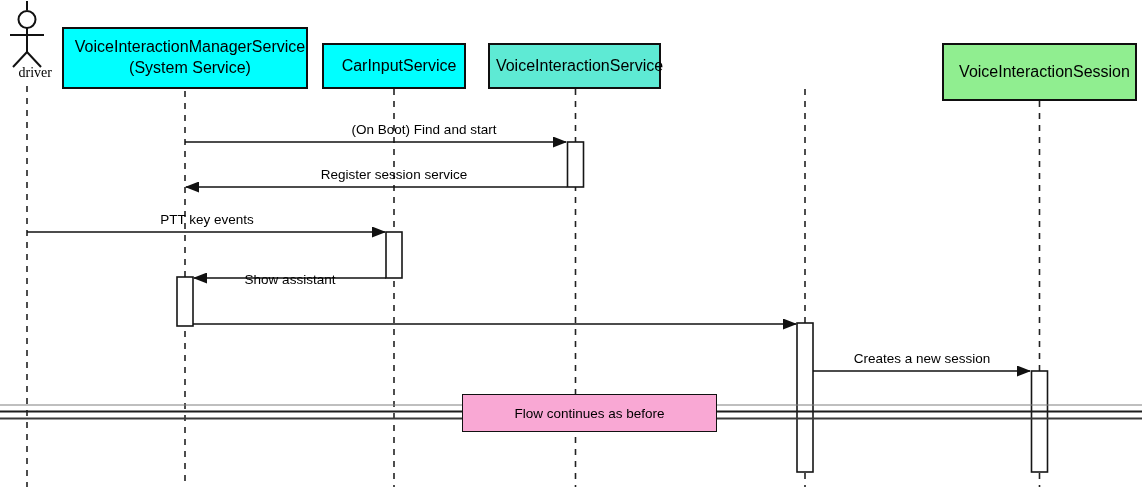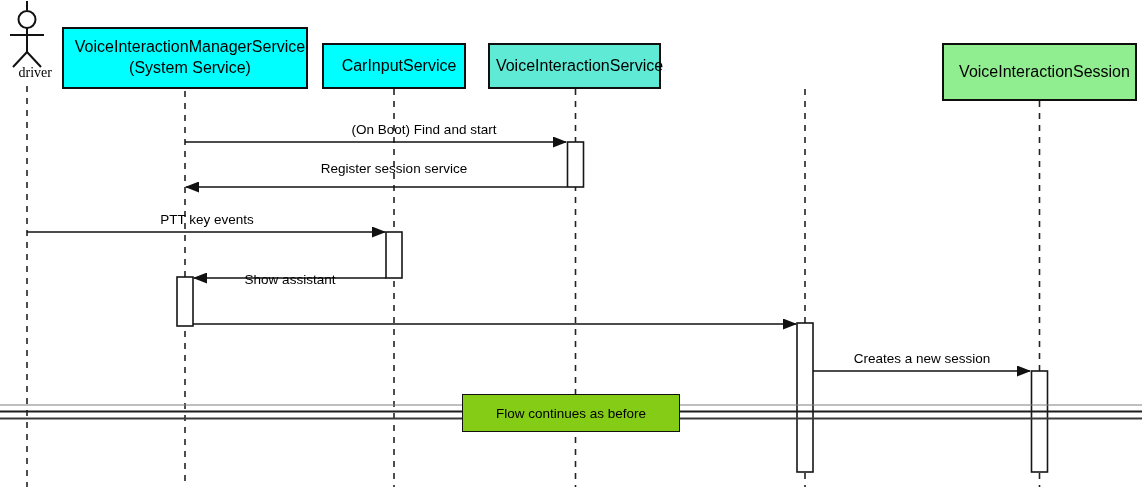--- a/index.html
+++ b/index.html
@@ -15,22 +15,22 @@
   }
   .msg-label{
     position:absolute;transform:translateX(-50%);white-space:nowrap;
     font-size:13.5px;z-index:2;background:transparent;
   }
   .actor-label{
     position:absolute;left:2px;top:65px;width:50px;text-align:right;
     font-size:14px;z-index:2;font-family:Liberation Serif, serif;
   }
   .divider-box{
-    position:absolute;left:462px;top:394px;width:218px;height:38px;
-    box-sizing:border-box;background:#84cc16;border:1.5px solid #111;
+    position:absolute;left:462px;top:394px;width:255px;height:38px;
+    box-sizing:border-box;background:#f9a8d4;border:1.5px solid #111;
     display:flex;align-items:center;justify-content:center;
     font-size:13.5px;z-index:4;
   }
 </style>
 </head>
 <body>
 
 <div class="stage">
 
   <svg width="1142" height="489" viewBox="0 0 1142 489">
@@ -88,20 +88,20 @@
 (System Service)</div>
 
   <div class="participant" style="left: 322px; top: 43px; width: 144px; height: 46px; background-color: rgb(0, 255, 255);">CarInputService</div>
 
   <div class="participant" style="left: 480px; top: 43px; width: 173px; height: 46px; background-color: #5eead4; margin-left: 8px;">VoiceInteractionService</div>
 
 
   <div class="participant" style="left: 942px; top: 43px; width: 195px; height: 58px; background-color: rgb(144, 238, 144);">VoiceInteractionSession</div>
 
   <div class="msg-label" style="left:376px;top:122px;margin-left:48px;">(On Boot) Find and start</div>
-  <div class="msg-label" style="left:376px;top:161px;padding-left:36px;">Register session service</div>
+  <div class="msg-label" style="left:376px;top:167px;padding-left:36px;">Register session service</div>
   <div class="msg-label" style="left:207px;top:212px;">PTT key events</div>
   <div class="msg-label" style="left:290px;top:272px;">Show assistant</div>
   <div class="msg-label" style="left:922px;top:351px;">Creates a new session</div>
 
   <div class="divider-box">Flow continues as before</div>
 
 </div>
 
 </body></html>

